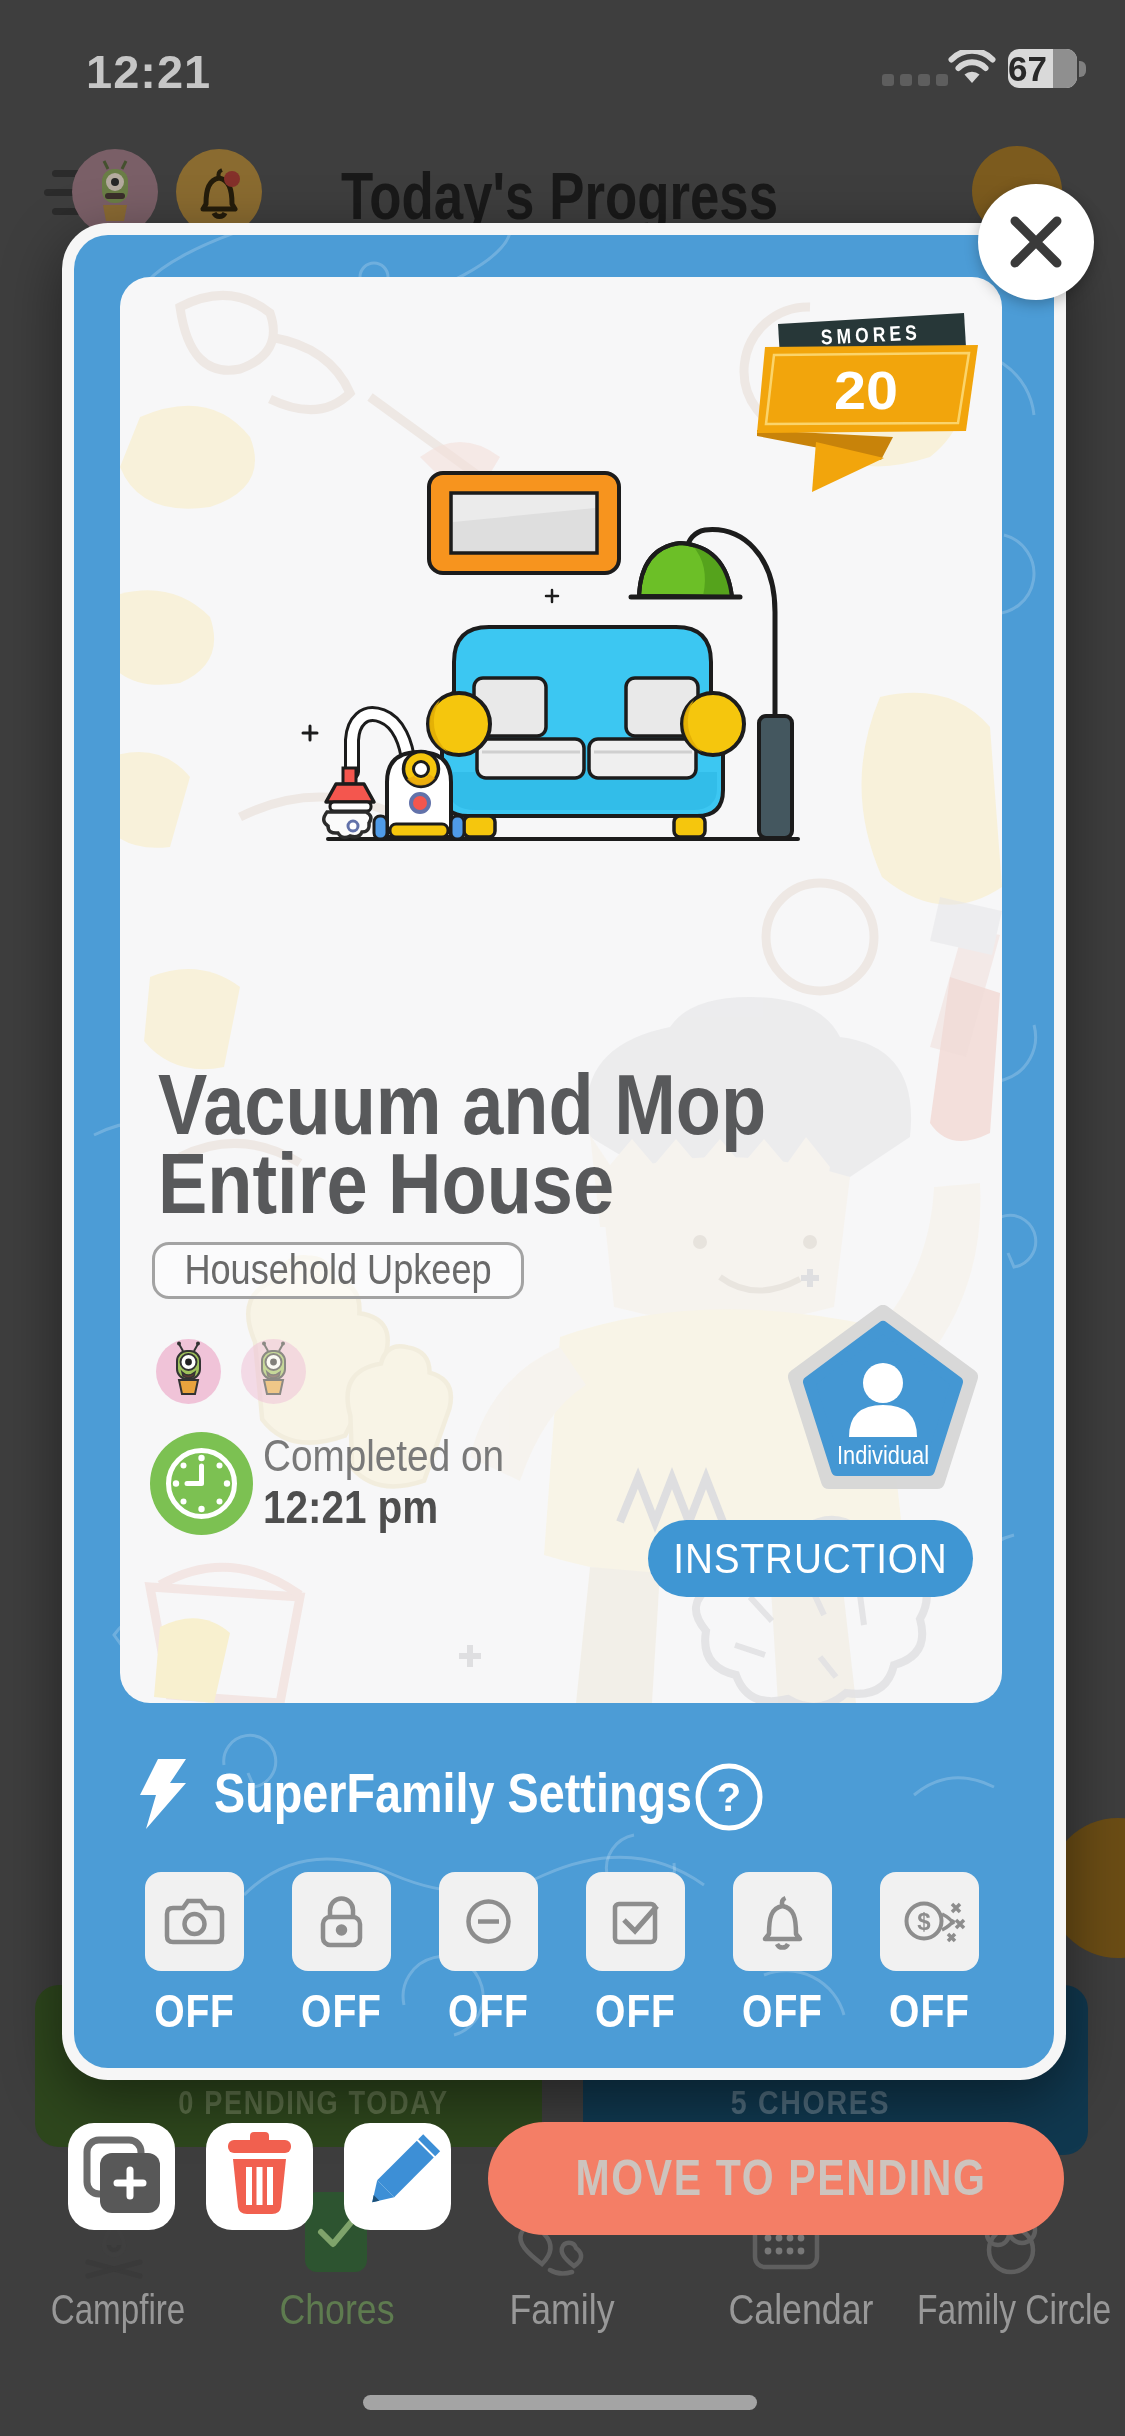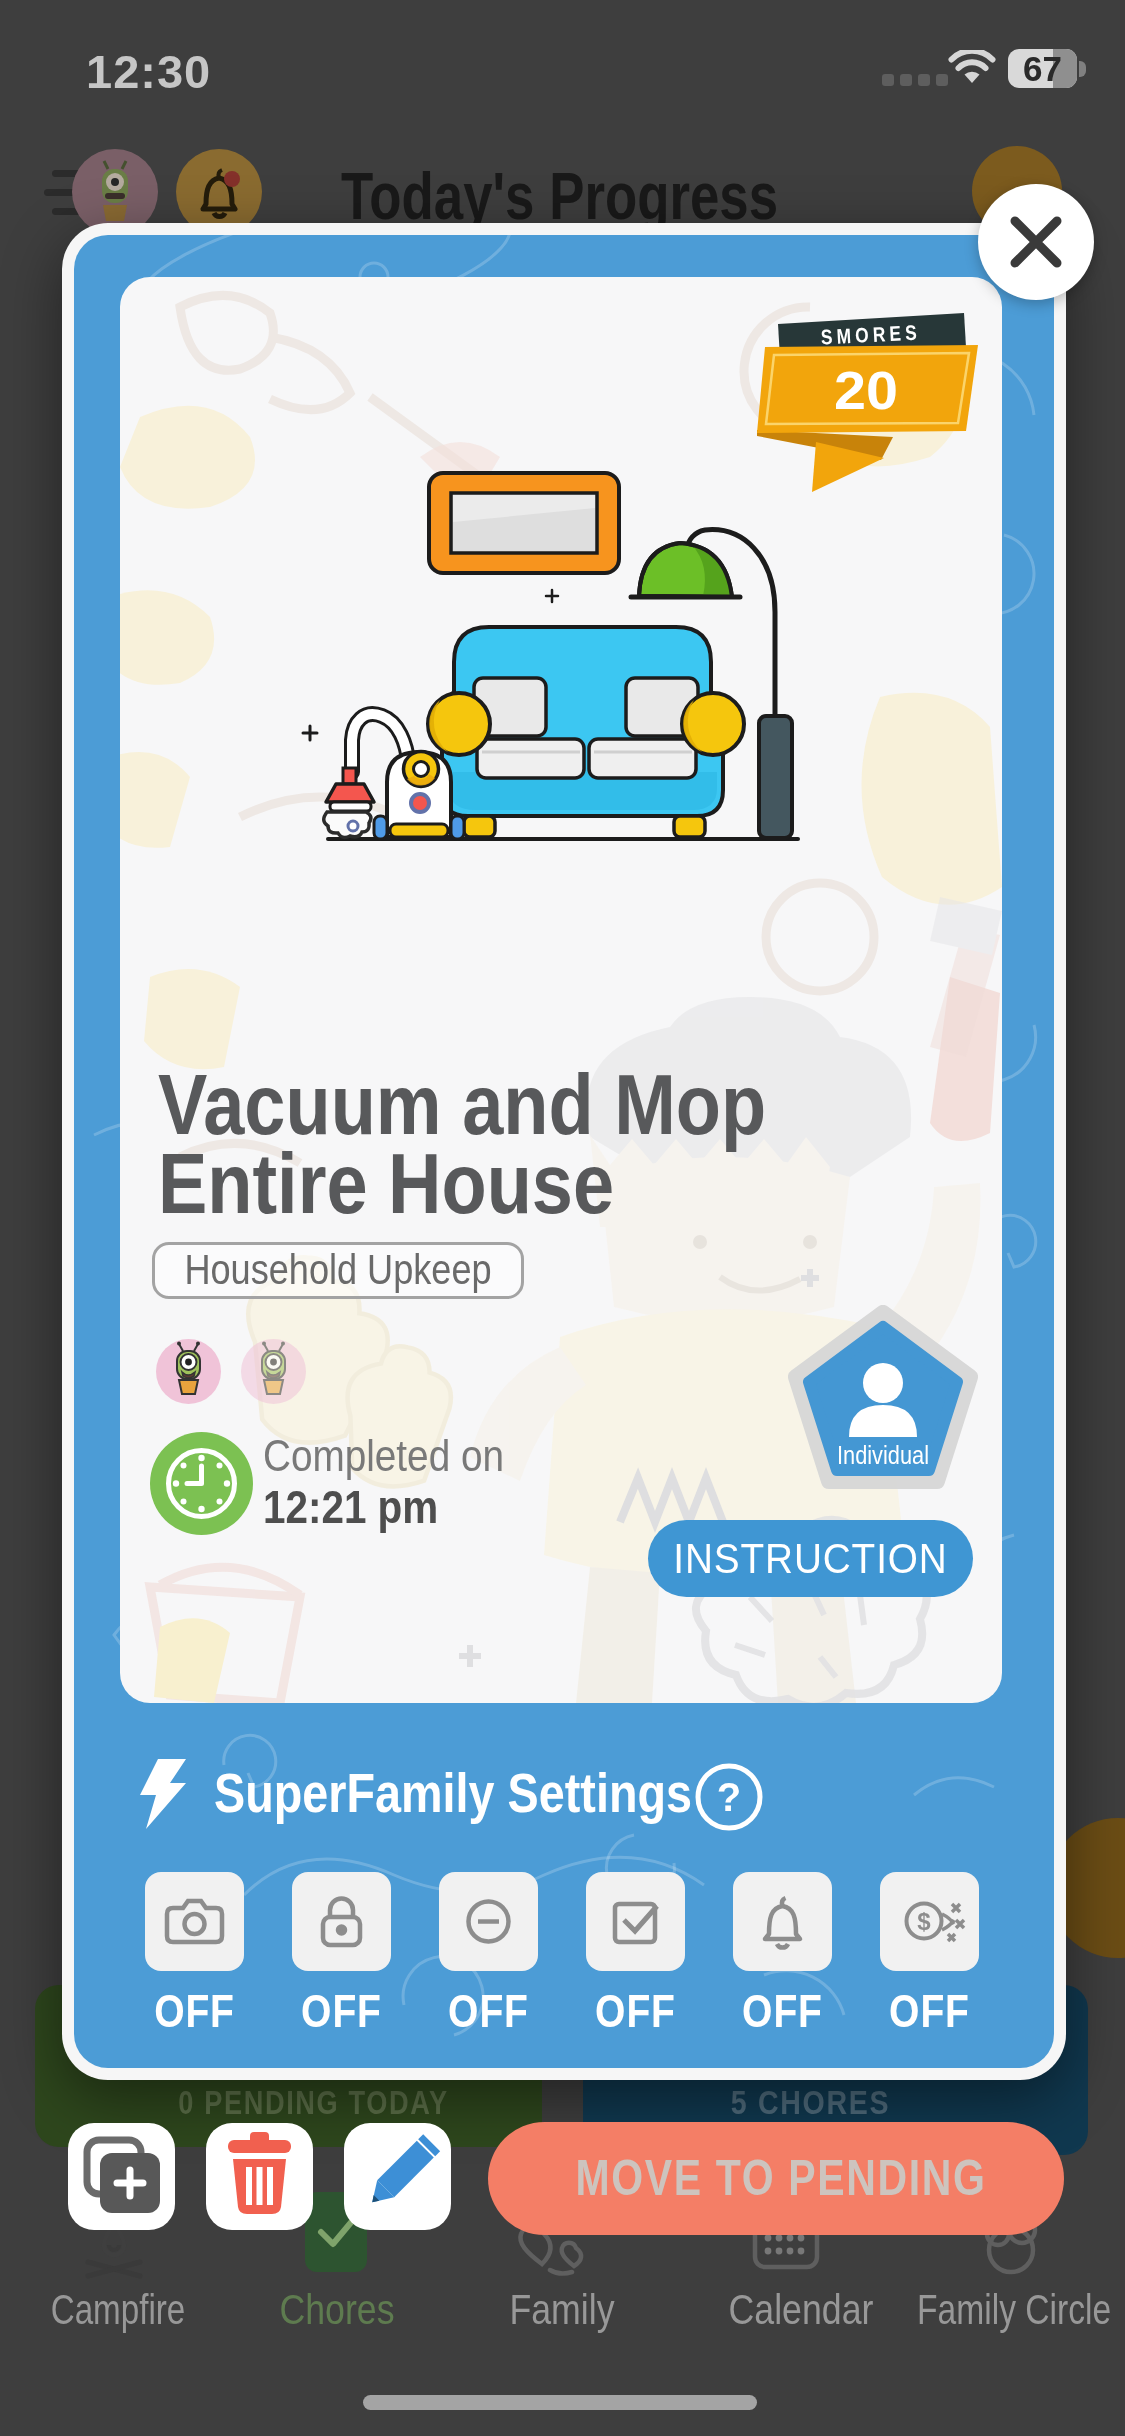--- a/index.html
+++ b/index.html
@@ -9,36 +9,36 @@
 .sx{transform:scaleX(0.86);transform-origin:left center}
 .sc{transform:scaleX(0.85);transform-origin:center center}
 .nw{white-space:nowrap}
 </style>
 </head>
 <body>
 <div id="page">
 
 <div class="abs" style="left:0;top:0;width:1125px;height:2436px;background:#3e3e3e"></div>
 
-<div class="abs" style="left:86px;top:44px;font-size:47px;font-weight:bold;color:#c6c6c6;letter-spacing:1px">12:30</div>
+<div class="abs" style="left:86px;top:44px;font-size:47px;font-weight:bold;color:#c6c6c6;letter-spacing:1px">12:21</div>
 
 <div class="abs" style="left:882px;top:74px;width:12px;height:12px;border-radius:3px;background:#5e5e5e"></div>
 <div class="abs" style="left:900px;top:74px;width:12px;height:12px;border-radius:3px;background:#5e5e5e"></div>
 <div class="abs" style="left:918px;top:74px;width:12px;height:12px;border-radius:3px;background:#5e5e5e"></div>
 <div class="abs" style="left:936px;top:74px;width:12px;height:12px;border-radius:3px;background:#5e5e5e"></div>
 
 <svg class="abs" style="left:948px;top:50px" width="48" height="36" viewBox="0 0 48 36">
 <path d="M24 33 L16.5 24.5 A11.5 11.5 0 0 1 31.5 24.5 Z" fill="#d6d6d6"></path>
 <path d="M10.5 18 A19 19 0 0 1 37.5 18" fill="none" stroke="#d6d6d6" stroke-width="6" stroke-linecap="round"></path>
 <path d="M3.5 9.5 A28.5 28.5 0 0 1 44.5 9.5" fill="none" stroke="#d6d6d6" stroke-width="6" stroke-linecap="round"></path>
 </svg>
 
 <div class="abs" style="left:1008px;top:49px;width:69px;height:39px;border-radius:11px;background:#d9d9d9;overflow:hidden">
 <div class="abs" style="left:45px;top:0;width:24px;height:39px;background:#8f8f8f"></div>
-<div class="abs" style="left:0;top:0;width:69px;height:39px;font-size:35px;font-weight:bold;color:#2a2a2a;text-align:center;line-height:40px">67</div>
+<div class="abs" style="left:0;top:0;width:69px;height:39px;font-size:35px;font-weight:bold;color:#2a2a2a;text-align:left;line-height:40px">67</div>
 </div>
 
 <div class="abs" style="left:1079px;top:61px;width:7px;height:16px;border-radius:0 6px 6px 0;background:#808080"></div>
 
 <div class="abs" style="left:52px;top:170px;width:70px;height:7px;border-radius:4px;background:#2b2b2b"></div>
 <div class="abs" style="left:44px;top:189px;width:82px;height:7px;border-radius:4px;background:#2b2b2b"></div>
 <div class="abs" style="left:52px;top:208px;width:70px;height:7px;border-radius:4px;background:#2b2b2b"></div>
 
 <svg class="abs" style="left:72px;top:149px" width="86" height="86" viewBox="0 0 86 86">
 <circle cx="43" cy="43" r="43" fill="#7a5f67"></circle>

